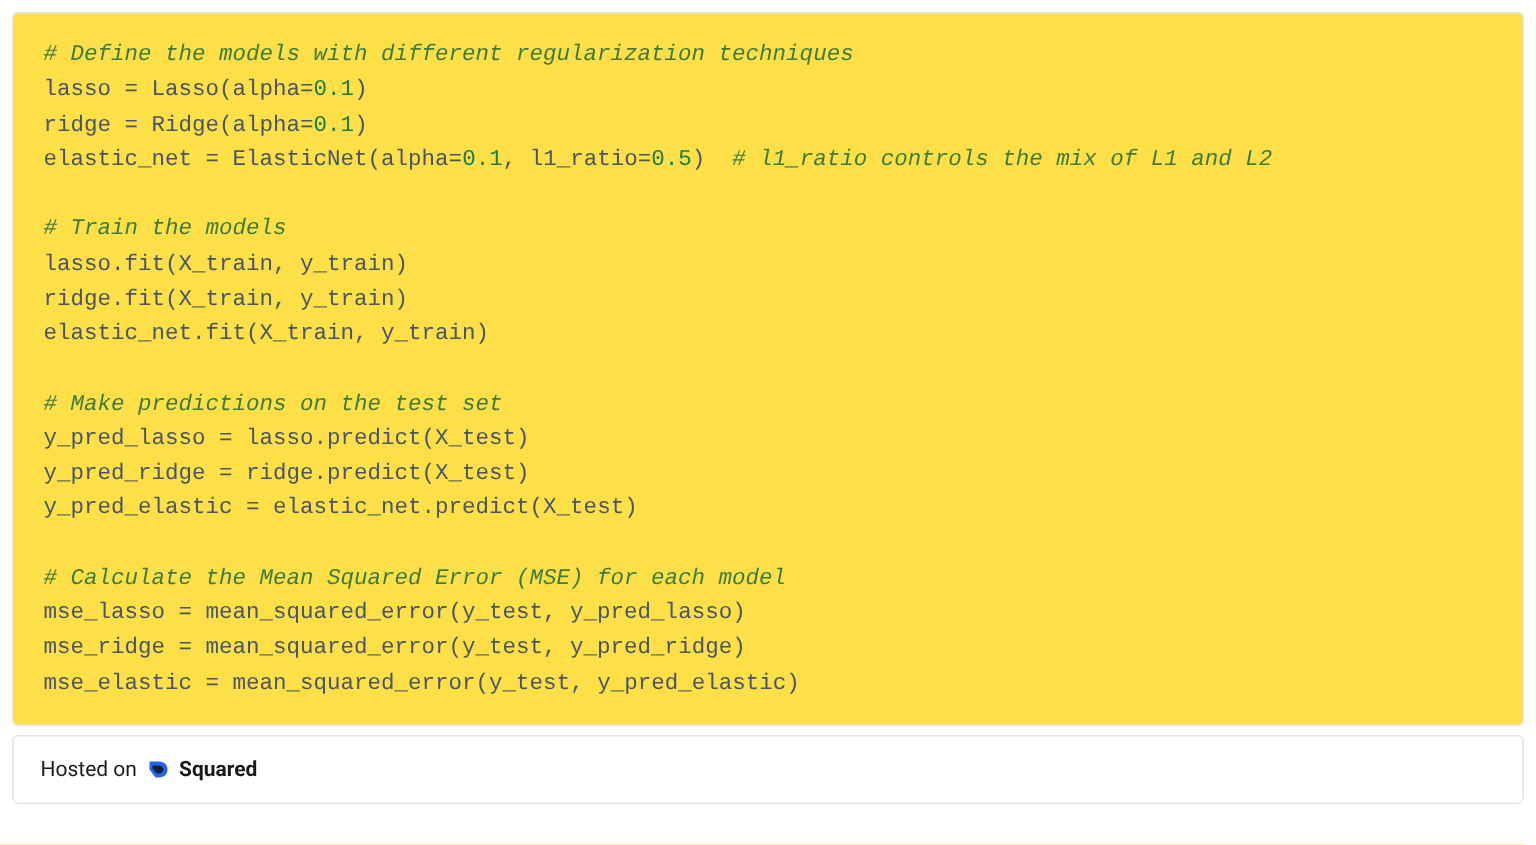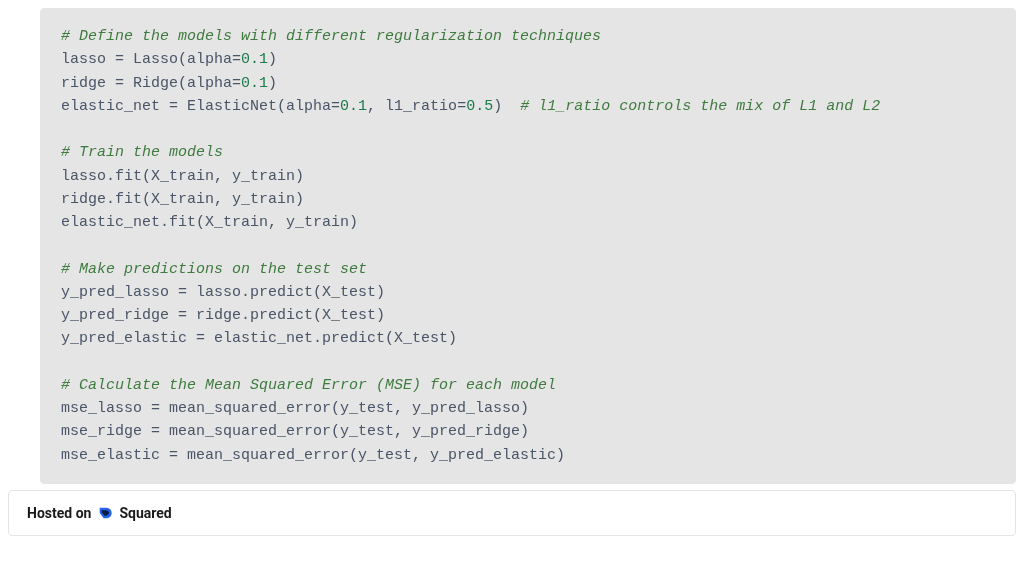--- a/index.html
+++ b/index.html
@@ -6,31 +6,30 @@
     margin: 0;
     padding: 0;
     box-sizing: border-box;
   }
   body {
     background: #ffffff;
     padding: 8px;
     font-family: -apple-system, BlinkMacSystemFont, "Segoe UI", Roboto, sans-serif;
   }
   .code-cell {
-    background: #e5e5e5;
+    background: #fde047;
     border: 1px solid #e2e4e8;
     border-radius: 4px;
     padding: 16px 20px;
     font-family: "SFMono-Regular", Consolas, "Liberation Mono", Menlo, monospace;
     font-size: 15px;
     line-height: 1.55;
     color: #4a5568;
     white-space: pre;
     overflow-x: auto;
-    margin-left: 32px;
   }
   .tok-comment {
     color: #3f7b3f;
     font-style: italic;
   }
   .tok-ident {
     color: #4a5568;
   }
   .tok-op {
     color: #4a5568;
@@ -58,21 +57,21 @@
   }
   .footer .logo {
     display: inline-flex;
     align-items: center;
   }
   .footer .brand {
     font-weight: 700;
     color: #1a1a1a;
   }
   .footer .hosted {
-    font-weight: 700;
+    font-weight: 400;
     color: #1a1a1a;
   }
 </style>
 </head>
 <body>
 
 <div class="code-cell"><span class="tok-comment"># Define the models with different regularization techniques</span>
 <span class="tok-ident">lasso </span><span class="tok-op">=</span><span class="tok-call"> Lasso(alpha</span><span class="tok-op">=</span><span class="tok-num">0.1</span><span class="tok-punc">)</span>
 <span class="tok-ident">ridge </span><span class="tok-op">=</span><span class="tok-call"> Ridge(alpha</span><span class="tok-op">=</span><span class="tok-num">0.1</span><span class="tok-punc">)</span>
 <span class="tok-ident">elastic_net </span><span class="tok-op">=</span><span class="tok-call"> ElasticNet(alpha</span><span class="tok-op">=</span><span class="tok-num">0.1</span><span class="tok-punc">, l1_ratio</span><span class="tok-op">=</span><span class="tok-num">0.5</span><span class="tok-punc">)  </span><span class="tok-comment"># l1_ratio controls the mix of L1 and L2</span>

